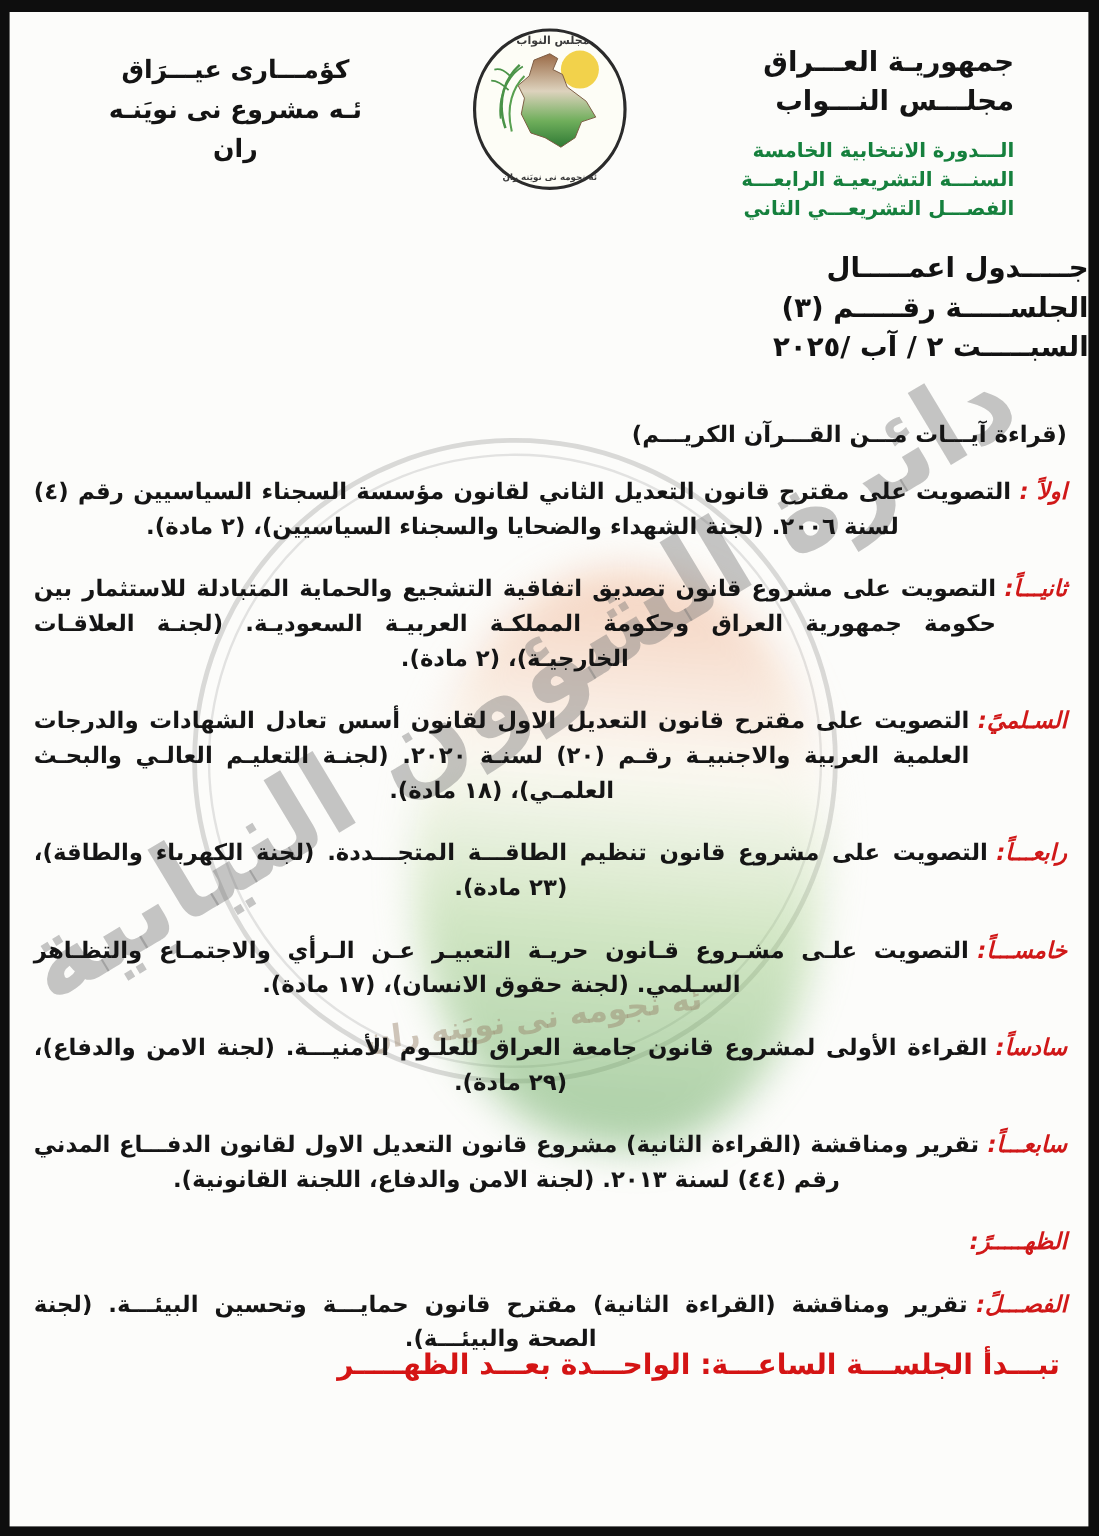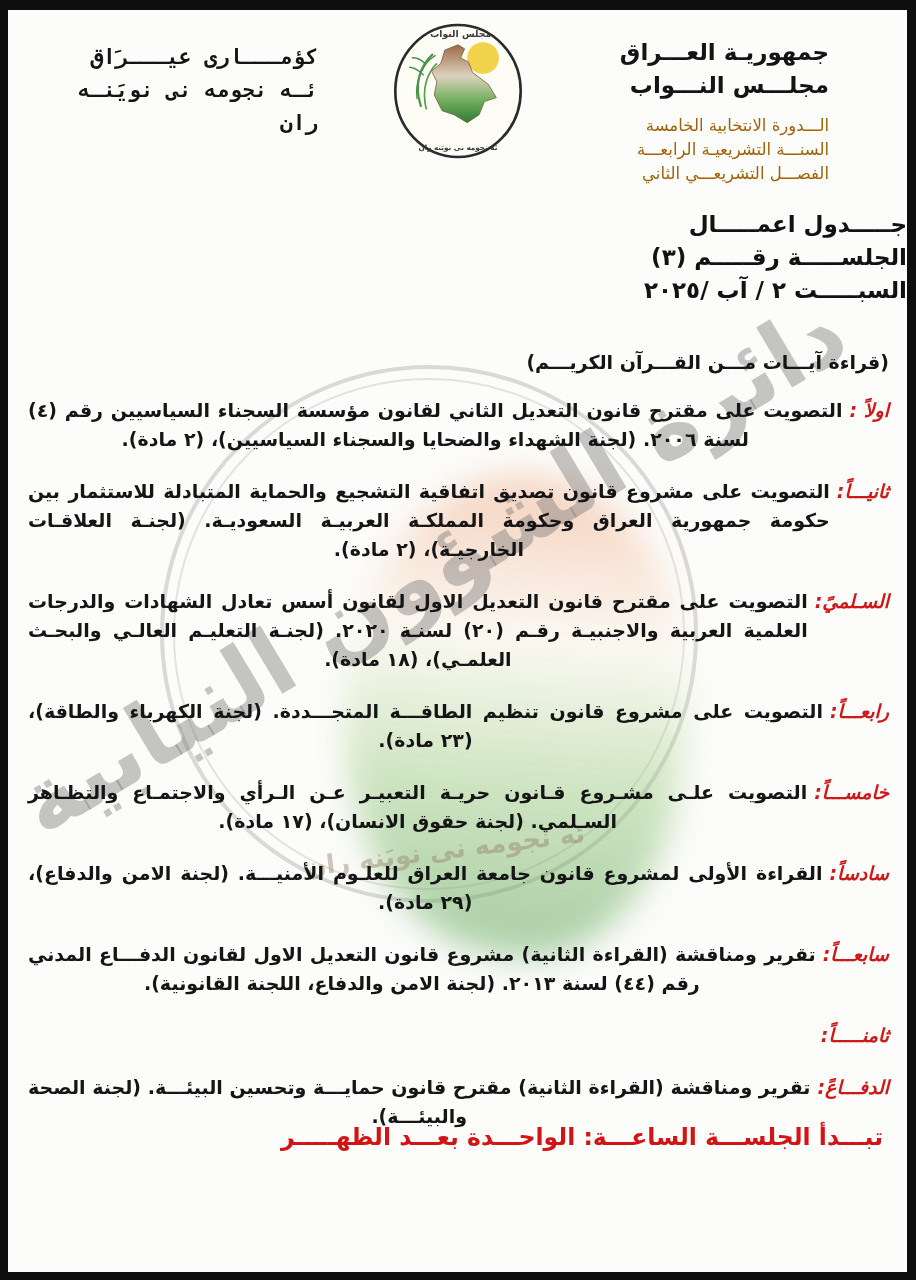--- a/index.html
+++ b/index.html
@@ -38,27 +38,27 @@
     color:rgba(112,112,112,.40);letter-spacing:2px;white-space:nowrap;
     transform:rotate(-31deg);direction:rtl;
   }
   .wm-stamp-text{
     position:absolute;left:295px;top:825px;z-index:1;
     font-size:26px;font-weight:bold;color:rgba(150,128,105,.45);
     transform:rotate(-7deg);white-space:nowrap;direction:rtl;
   }
   
   .header-right{
-    position:absolute;top:26px;right:78px;z-index:2;direction:rtl;
+    position:absolute;top:26px;right:62px;z-index:2;direction:rtl;
   }
   .header-right .big{font-size:23px;font-weight:bold;line-height:33px;color:#141414;}
-  .header-right .subs{margin-top:12px;font-size:16.5px;font-weight:normal;line-height:24px;color:#a16207;}
+  .header-right .subs{margin-top:12px;font-size:16.5px;font-weight:bold;line-height:24px;color:#15803d;}
   .header-left{
     position:absolute;top:32px;left:66px;width:244px;z-index:2;
-    direction:rtl;font-size:21px;font-weight:bold;line-height:33px;color:#141414;font-family:Liberation Mono, monospace;
+    text-align:center;direction:rtl;font-size:21px;font-weight:bold;line-height:33px;color:#141414;
   }
   .logo{
     position:absolute;top:12px;left:50%;transform:translateX(-50%);
     width:132px;height:138px;z-index:2;
   }
   
   .title-block{
     position:absolute;top:198px;left:0;width:100%;z-index:2;
     direction:rtl;font-size:23px;font-weight:bold;line-height:33px;color:#121212;
   }
@@ -115,21 +115,21 @@
       <path d="M22,64 C16,46 22,32 31,24" fill="none" stroke="#4a9348" stroke-width="1.6"></path>
       <path d="M26,66 C22,50 27,38 34,31" fill="none" stroke="#58a050" stroke-width="1.3"></path>
       <path d="M19,58 C17,44 24,30 33,25 M24,40 C20,36 17,34 13,34 M26,32 C22,28 19,26 15,27" fill="none" stroke="#4a9348" stroke-width="1.1"></path>
       <text x="52" y="11" font-size="7" font-weight="bold" text-anchor="middle" fill="#3a3a3a">مجلس النواب</text>
       <text x="50" y="97" font-size="5.5" font-weight="bold" text-anchor="middle" fill="#3a3a3a">ئه نجومه نى نويَنه ران</text>
     </svg>
   </div>
 
   <div class="header-left">
     <div>كؤمـــارى عيـــرَاق</div>
-    <div>ئـه نجومه نى نويَنـه ران</div>
+    <div>ئـه مشروع نى نويَنـه ران</div>
   </div>
 
   <div class="title-block">
     <div>جـــــدول اعمـــــال</div>
     <div>الجلســـــة رقـــــم (٣)</div>
     <div>السبـــــت ٢ / آب /٢٠٢٥</div>
   </div>
 
   <div class="content">
     <p class="intro-line">(قراءة آيـــات مـــن القـــرآن الكريـــم)</p>
@@ -156,23 +156,23 @@
     </div>
     <div class="item">
       <span class="ordinal">سادساً:</span>
       <span class="item-text">القراءة الأولى لمشروع قانون جامعة العراق للعلـوم الأمنيـــة. (لجنة الامن والدفاع)، (٢٩ مادة).</span>
     </div>
     <div class="item">
       <span class="ordinal">سابعـــاً:</span>
       <span class="item-text">تقرير ومناقشة (القراءة الثانية) مشروع قانون التعديل الاول لقانون الدفـــاع المدني رقم (٤٤) لسنة ٢٠١٣. (لجنة الامن والدفاع، اللجنة القانونية).</span>
     </div>
     <div class="item">
-      <span class="ordinal">ثامنـــــاً:</span>
+      <span class="ordinal">الظهـــــرً:</span>
     </div>
     <div class="item">
-      <span class="ordinal">الدفـــاعً:</span>
+      <span class="ordinal">الفصـــلً:</span>
       <span class="item-text">تقرير ومناقشة (القراءة الثانية) مقترح قانون حمايـــة وتحسين البيئـــة. (لجنة الصحة والبيئـــة).</span>
     </div>
   </div>
 
   <div class="footer-line">تبـــدأ الجلســـة الساعـــة: الواحـــدة بعـــد الظهـــــر</div>
 
 </div>
 
 </body></html>

